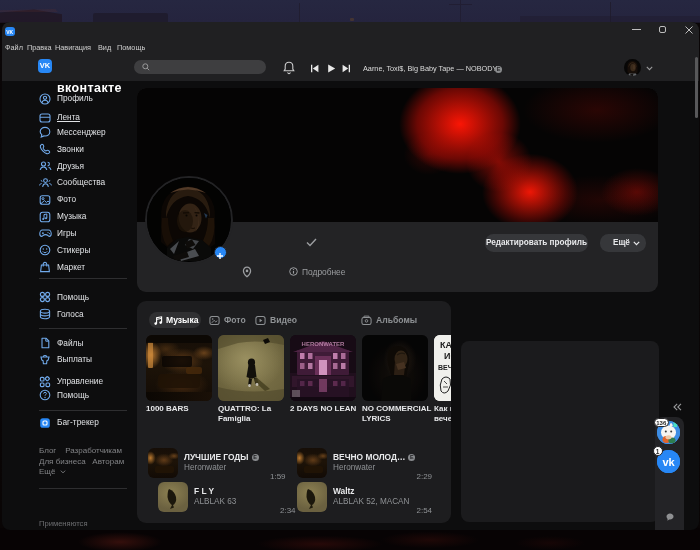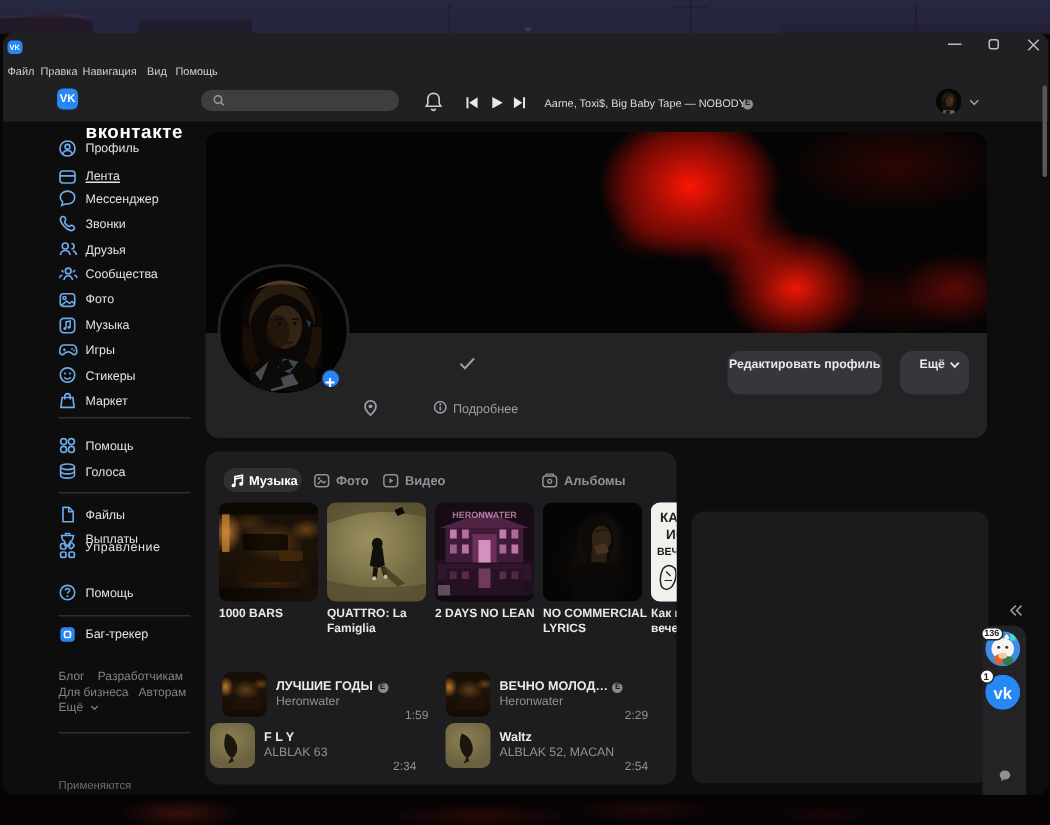--- a/index.html
+++ b/index.html
@@ -62,21 +62,21 @@
   radial-gradient(60px 48px at 393px 104px, rgba(250,24,6,.95), rgba(140,10,4,.42) 60%, rgba(0,0,0,0) 80%),
   radial-gradient(48px 32px at 500px 104px, rgba(175,14,6,.45), rgba(0,0,0,0) 75%),
   radial-gradient(95px 42px at 460px 22px, rgba(120,10,5,.32), rgba(0,0,0,0) 78%),
   radial-gradient(100px 32px at 465px 112px, rgba(135,12,6,.22), rgba(0,0,0,0) 78%),
   radial-gradient(34px 28px at 292px 66px, rgba(150,12,5,.3), rgba(0,0,0,0) 75%),
   #050404; }
 #bigava { position:absolute; left:143px; top:154px; width:88px; height:88px; border-radius:50%;
   border:2.5px solid #232325; overflow:hidden; background:#000; z-index:5; }
 #plusbtn { position:absolute; left:212px; top:224px; width:13px; height:13px; border-radius:50%;
   background:#2787f5; border:1.5px solid #232325; z-index:6; color:#fff; }
-.pbtn { position:absolute; top:212px; height:29px; border-radius:8.5px; background:#36373a;
+.pbtn { position:absolute; top:212px; height:18px; border-radius:8.5px; background:#36373a;
   color:#e8e9eb; font-size:8.2px; font-weight:bold; line-height:17px; text-align:center; white-space:nowrap; }
 
 
 #mcard { position:absolute; left:135px; top:279px; width:313.5px; height:222px; border-radius:9px;
   background:#1d1d1f; overflow:hidden; }
 .tab { position:absolute; top:11px; height:16px; color:#8f9295; font-size:8.6px; font-weight:bold; line-height:16px; white-space:nowrap; }
 .tab svg { position:absolute; top:2.5px; left:0; }
 .tab .lbl { margin-left:15px; }
 #tabmus { left:12px; top:11px; width:52px; background:#303032; border-radius:8px; color:#fff; }
 .cov { position:absolute; top:34px; width:66px; height:66px; border-radius:6px; overflow:hidden; }
@@ -242,21 +242,21 @@
         </svg><span class="lbl">Голоса</span></div>
     <div class="sdiv" style="top:247px;"></div>
     <div class="sitem" style="top:255.5px;"><svg width="12" height="12" viewBox="0 0 12 12">
           <path d="M3 1.2 L7 1.2 L9.8 4 L9.8 10.8 L3 10.8 Z" fill="none" stroke="#71aaeb" stroke-width="1.1" stroke-linejoin="round"></path>
           <path d="M6.8 1.4 L6.8 4.2 L9.6 4.2" fill="none" stroke="#71aaeb" stroke-width="1"></path>
         </svg><span class="lbl">Файлы</span></div>
     <div class="sitem" style="top:272px;"><svg width="12" height="12" viewBox="0 0 12 12">
           <path d="M2 3 L10 3 L9.4 5.4 C9.2 6.2 8.6 6.6 7.9 6.8 L7.6 9.8 L4.4 9.8 L4.1 6.8 C3.4 6.6 2.8 6.2 2.6 5.4 Z" fill="none" stroke="#71aaeb" stroke-width="1.1"></path>
           <path d="M4.5 3 L4.7 1.6 L7.3 1.6 L7.5 3" fill="none" stroke="#71aaeb" stroke-width="1"></path>
         </svg><span class="lbl">Выплаты</span></div>
-    <div class="sitem" style="top:279px;font-family:Liberation Mono, monospace;"><svg width="12" height="12" viewBox="0 0 12 12">
+    <div class="sitem" style="top:294px;"><svg width="12" height="12" viewBox="0 0 12 12">
           <rect x="1.4" y="1.4" width="3.6" height="3.6" rx="1.1" fill="none" stroke="#71aaeb" stroke-width="1.15"></rect>
           <rect x="1.4" y="7" width="3.6" height="3.6" rx="1.1" fill="none" stroke="#71aaeb" stroke-width="1.15"></rect>
           <rect x="7" y="7" width="3.6" height="3.6" rx="1.1" fill="none" stroke="#71aaeb" stroke-width="1.15"></rect>
           <rect x="6.6" y="1" width="3.4" height="3.4" rx="1" transform="rotate(45 8.3 2.7)" fill="none" stroke="#71aaeb" stroke-width="1.15"></rect>
         </svg><span class="lbl">Управление</span></div>
     <div class="sitem" style="top:307.5px;"><svg width="12" height="12" viewBox="0 0 12 12">
           <circle cx="6" cy="6" r="4.8" fill="none" stroke="#71aaeb" stroke-width="1.1"></circle>
           <path d="M4.6 4.6 C4.6 3.8 5.2 3.3 6 3.3 C6.8 3.3 7.4 3.8 7.4 4.6 C7.4 5.6 6 5.6 6 6.7" fill="none" stroke="#71aaeb" stroke-width="1"></path>
           <circle cx="6" cy="8.5" r=".7" fill="#71aaeb"></circle>
         </svg><span class="lbl">Помощь</span></div>
@@ -461,21 +461,21 @@
         radial-gradient(7px 9px at 2.5px 10px, rgba(215,140,55,.85), rgba(60,30,8,0) 75%),
         radial-gradient(13px 9px at 16px 12px, rgba(165,100,40,.5), rgba(0,0,0,0) 72%),
         radial-gradient(8px 5px at 26px 8px, rgba(200,125,50,.45), rgba(0,0,0,0) 70%),
         linear-gradient(180deg,#160e07 0%,#1d1308 45%,#120b05 100%);">
           <div style="position:absolute;left:7px;top:18px;width:19px;height:7px;background:#201305;border-radius:2px;"></div>
         </div>
       <div class="tt">ВЕЧНО МОЛОД…<span class="ebadge">Е</span></div>
       <div class="ar">Heronwater</div>
       <div class="du" style="left:119.5px;">2:29</div>
     </div>
-    <div class="trk" style="left:3px;top:181px;width:140px;height:30px;padding-left:21px;">
+    <div class="trk" style="left:21px;top:181px;width:140px;height:30px;padding-left:21px;">
       <div class="th" style="background:radial-gradient(24px 20px at 13px 11px, #8d8152, #6b6140 82%);"><svg width="30" height="30" viewBox="0 0 30 30">
             <path d="M11 7 Q16.5 9 18 15 Q19 21 14.5 23.5 Q10.5 21 9.5 15 Q9.5 9 11 7 Z" fill="#1b170c"></path>
             <path d="M14.5 22 L12 27 L16 25.5 Z" fill="#1f1b0d"></path>
           </svg></div>
       <div class="tt">F L Y</div>
       <div class="ar">ALBLAK 63</div>
       <div class="du" style="left:122px;">2:34</div>
     </div>
     <div class="trk" style="left:160px;top:181px;width:140px;height:30px;">
       <div class="th" style="background:radial-gradient(24px 20px at 13px 11px, #8d8152, #6b6140 82%);"><svg width="30" height="30" viewBox="0 0 30 30">

